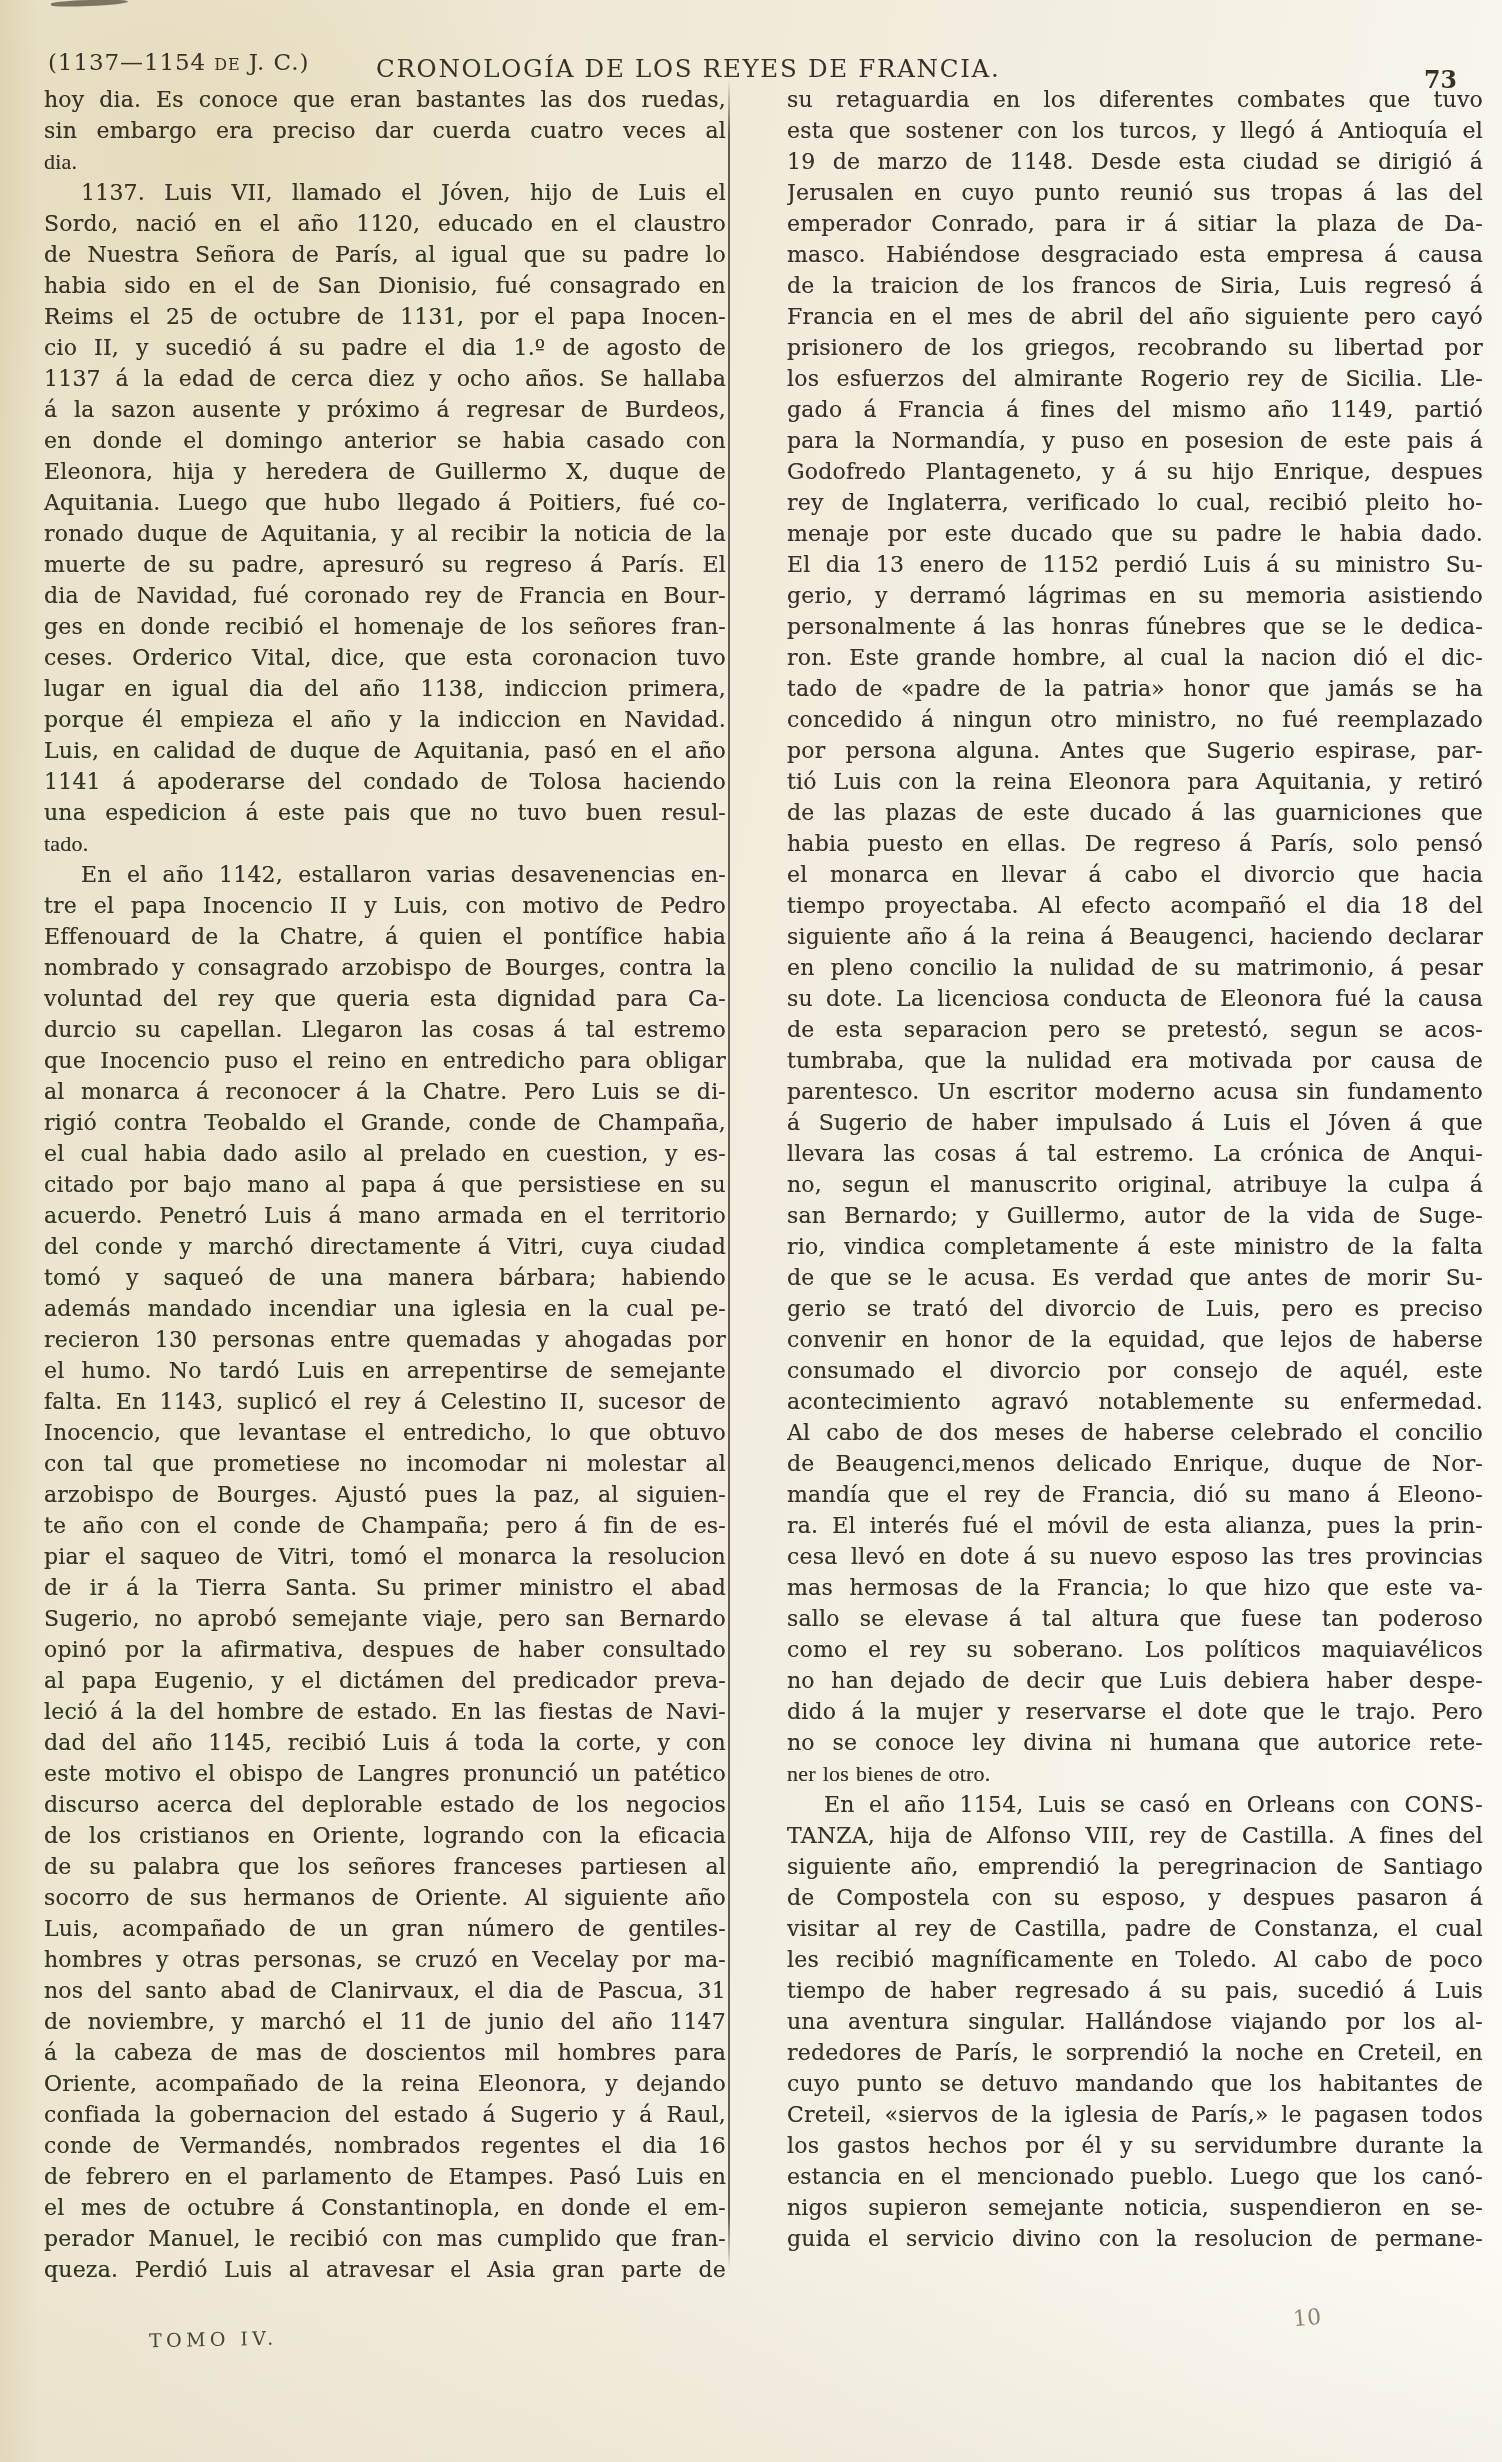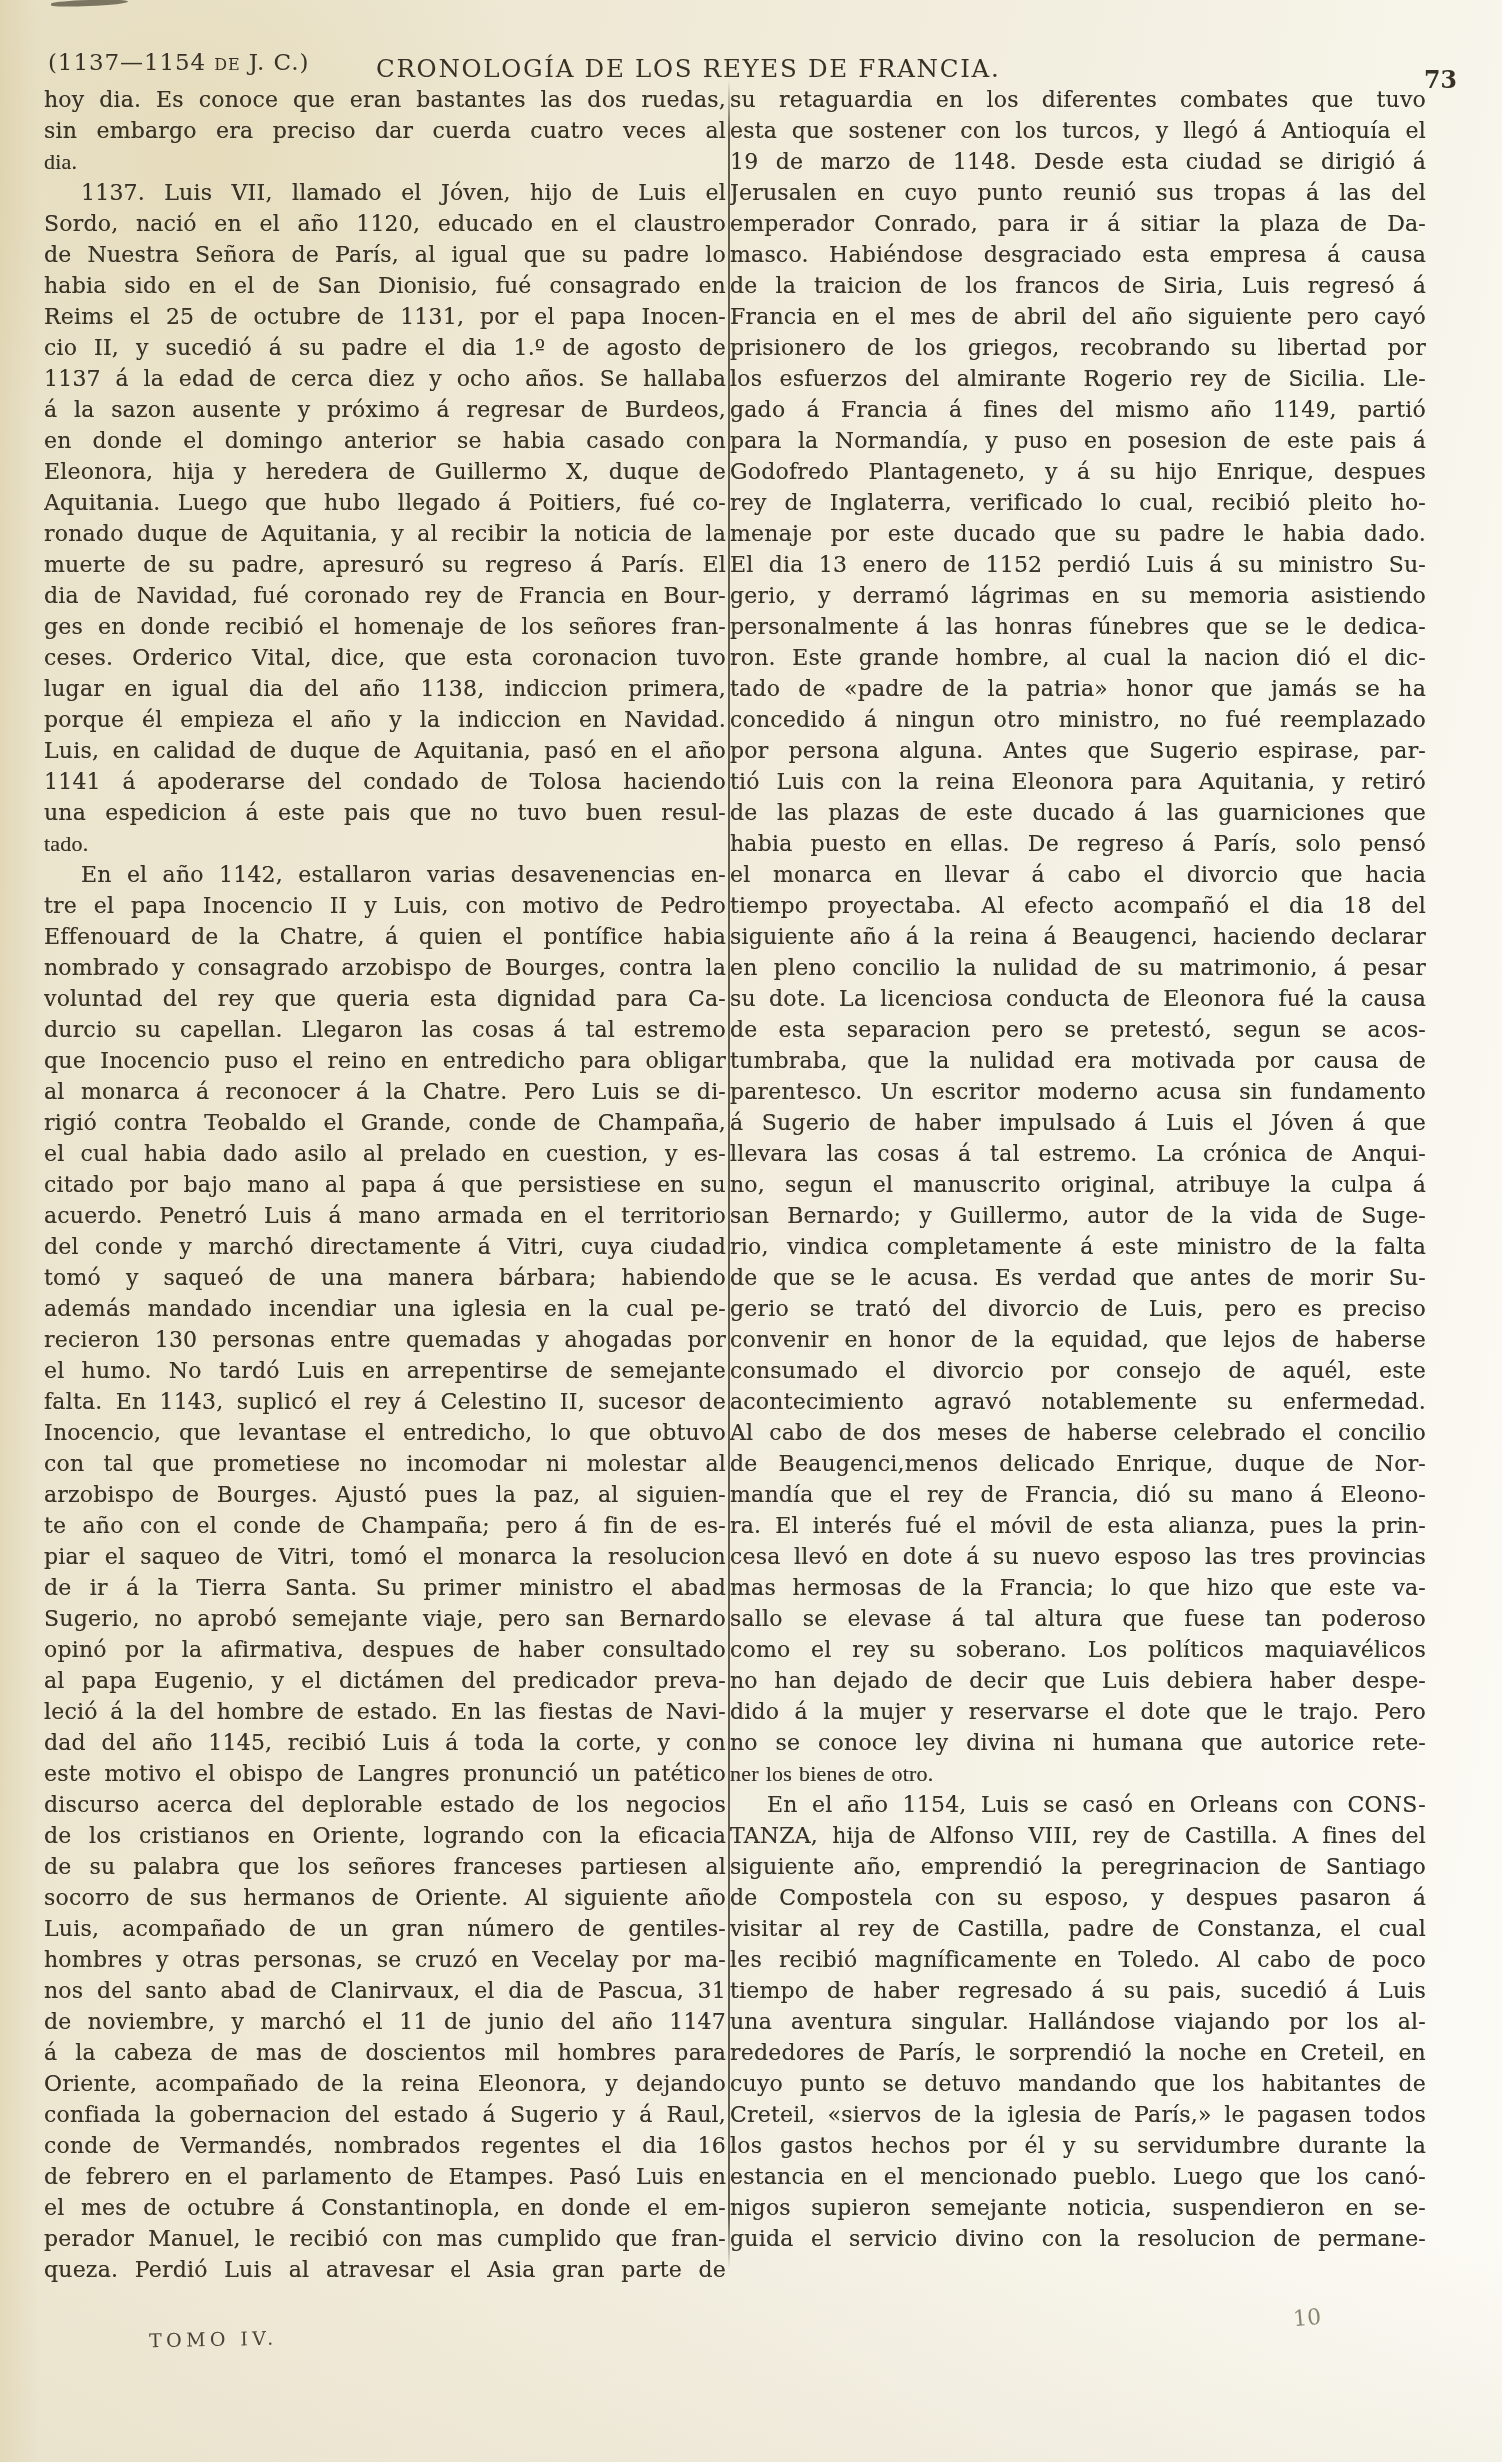--- a/index.html
+++ b/index.html
@@ -25,21 +25,21 @@
   .header-title{position:absolute;left:376px;top:54px;width:568px;text-align:center;
     font-size:24.5px;letter-spacing:1.7px;white-space:nowrap;}
   .header-page{position:absolute;left:1424px;top:66px;font-size:23.6px;font-weight:bold;}
 
   .divider{position:absolute;left:728px;top:80px;width:1.7px;height:2189px;
     background:linear-gradient(180deg,rgba(72,66,55,0),rgba(72,66,55,.85) 2.5%,rgba(72,66,55,.85) 97.5%,rgba(72,66,55,0));}
 
   .col{position:absolute;top:84px;font-size:22px;line-height:31px;
     text-rendering:optimizeLegibility;}
   .col-left{left:44px;width:682px;}
-  .col-right{left:730px;width:696px;}
+  .col-right{left:787px;width:696px;}
   .line{height:31px;overflow:hidden;text-align:justify;text-align-last:justify;
     letter-spacing:0.2px;word-spacing:1.3px;white-space:nowrap;
     text-shadow:0 0 0.4px rgba(55,49,38,.55);}
   .line.indent{padding-left:37px;}
   .line.ragged{text-align:left;text-align-last:left;font-family:Liberation Serif, serif;}
 
   .footer-tomo{position:absolute;left:149px;top:2328px;font-size:19px;letter-spacing:4.4px;
     color:#4a443a;transform:rotate(-1.2deg);}
   .footer-sig{position:absolute;left:1293px;top:2305px;font-size:22px;color:#6e6752;
     transform:rotate(-5deg);opacity:.8;}

